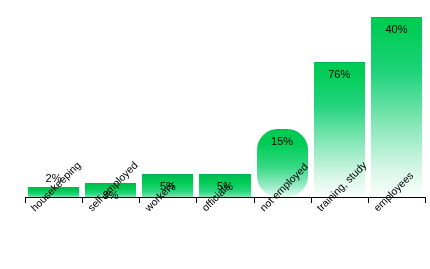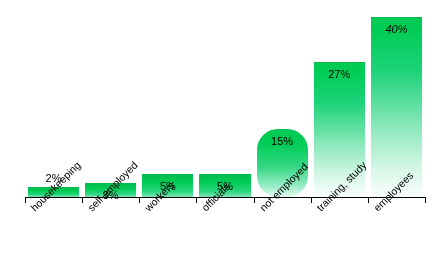--- a/index.html
+++ b/index.html
@@ -121,24 +121,24 @@
           <div class="bar-value inside">5%</div>
         </div>
       </div>
       <div class="bar-slot" style="left: 228.571px; width: 57.1429px;">
         <div class="bar mid" title="not employed 15%" style="height: 67px;">
           <div class="bar-value inside">15%</div>
         </div>
       </div>
       <div class="bar-slot" style="left: 285.714px; width: 57.1429px;">
         <div class="bar" title="training, study 30%" style="height: 134px;">
-          <div class="bar-value inside">27%</div>
+          <div class="bar-value inside">76%</div>
         </div>
       </div>
-      <div class="bar-slot" style="left: 342.857px; width: 57.1429px; font-style: italic;">
+      <div class="bar-slot" style="left: 342.857px; width: 57.1429px;">
         <div class="bar" title="employees 40%" style="height: 179px;">
           <div class="bar-value inside">40%</div>
         </div>
       </div>
     </div>
 
   <div id="axis-line"></div>
 
   <div id="category-labels">
       <div class="cat-label" style="left: 28px;">housekeeping</div>

